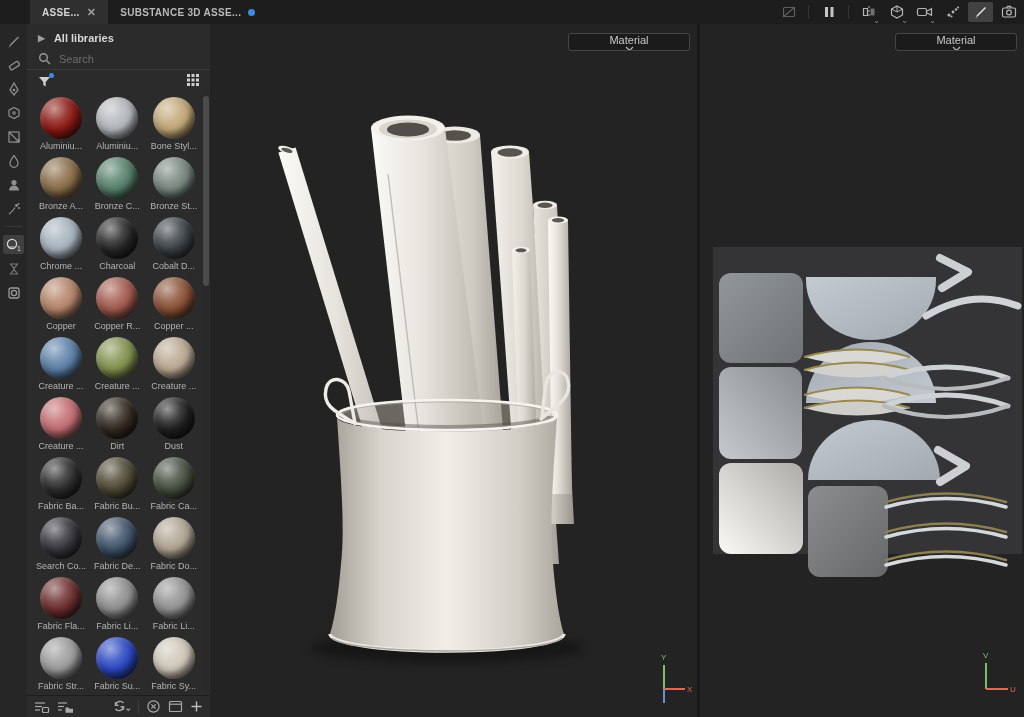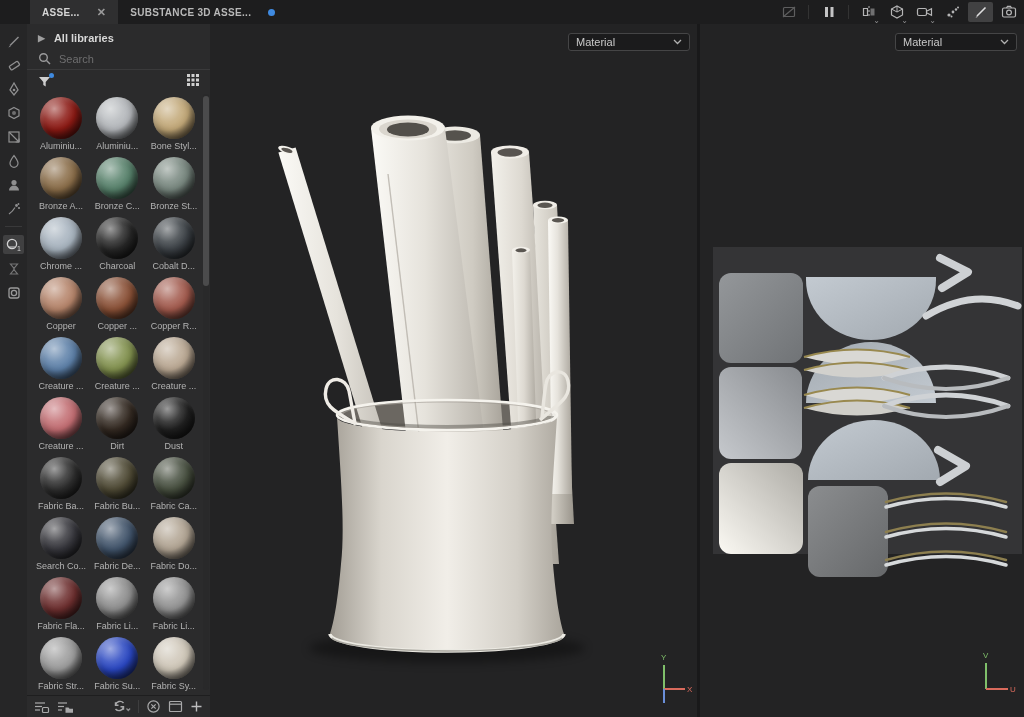--- a/index.html
+++ b/index.html
@@ -2,21 +2,21 @@
 <html><head>
 <meta charset="utf-8">
 <style>
   * { box-sizing:border-box; margin:0; padding:0; }
   html,body { width:1024px; height:717px; }
   body { position:relative; background:#1a1a1b; font-family:"Liberation Sans", sans-serif; overflow:hidden; }
 
   
   .topbar { position:absolute; left:0; top:0; width:1024px; height:24px; background:#1d1d1e; display:flex; justify-content:space-between; align-items:center; z-index:9; }
   .tabs { display:flex; height:24px; margin-left:30px; }
-  .tab { display:flex; align-items:center; gap:17px; padding:12px 12px; font-size:10px; font-weight:bold; color:#b9b9b9; letter-spacing:.3px; cursor:default; }
+  .tab { display:flex; align-items:center; gap:7px; padding:12px 12px; font-size:10px; font-weight:bold; color:#b9b9b9; letter-spacing:.3px; cursor:default; }
   .tab.active { background:#2f2f30; color:#d6d6d6; }
   .tab .close { font-size:11px; color:#9a9a9a; }
   .tab .dot { width:7px; height:7px; border-radius:50%; }
   .topbar-right { display:flex; align-items:center; gap:3px; padding-right:3px; }
   .tb-icon { width:25px; height:20px; display:flex; align-items:center; justify-content:center; position:relative; border-radius:2px; }
   .tb-icon.selected { background:#414142; }
   .tb-icon .chev { position:absolute; right:1px; bottom:-3px; font-size:8px; color:#8f8f90; }
   .tb-group-sep { width:1px; height:14px; background:#333; margin:0 4px; }
 
   
@@ -45,21 +45,21 @@
   
   .panel-bottombar { position:absolute; left:27px; top:695px; width:183px; height:22px; background:#2b2b2c; border-top:1px solid #1e1e1f; display:flex; align-items:center; padding:0 7px; gap:7px; }
   .pb-icon { display:flex; align-items:center; justify-content:center; position:relative; }
   .pb-sep { width:1px; height:13px; background:#3e3e3f; }
   .pb-spacer { flex:1; }
 
   
   .viewport3d { position:absolute; left:210px; top:24px; width:487px; height:693px; background:#232324; overflow:hidden; }
   .divider-v { position:absolute; left:697px; top:24px; width:3px; height:693px; background:#19191a; }
   .viewport2d { position:absolute; left:700px; top:24px; width:324px; height:693px; background:#232324; overflow:hidden; }
-  .dropdown { position:absolute; top:9px; right:7px; width:122px; height:18px; background:#1b1b1c; border:1px solid #454546; border-radius:3px; display:flex; align-items:center; justify-content:space-between; padding:0 7px; font-size:11px; color:#c9c9c9; z-index:5; }
+  .dropdown { position:absolute; top:9px; right:7px; width:122px; height:18px; background:#1b1b1c; border:1px solid #454546; border-radius:3px; display:flex; align-items:center; justify-content:space-between; padding:0 7px; font-size:11px; color:#c9c9c9; z-index:5;flex-direction:column; }
   .render-svg, .uv-svg { position:absolute; left:0; top:0; }
   .gizmo { position:absolute; z-index:4; }
   .gz3d { right:4px; bottom:10px; }
   .gz2d { right:6px; bottom:18px; }
 </style>
 </head>
 <body>
 
 <div class="topbar">
   <div class="tabs">
@@ -285,27 +285,27 @@
         <div class="sphere" style="background: radial-gradient(circle at 34% 28%, rgb(167, 170, 172) 0%, rgb(89, 94, 98) 32%, rgb(60, 65, 70) 52%, rgb(33, 36, 39) 78%, rgb(18, 20, 21) 100%);"></div>
         <div class="mat-label">Cobalt D...</div>
       </div>
 
       <div class="mat-cell">
         <div class="sphere" style="background: radial-gradient(circle at 34% 28%, rgb(222, 200, 188) 0%, rgb(192, 150, 128) 32%, rgb(181, 132, 106) 52%, rgb(100, 73, 58) 78%, rgb(54, 40, 32) 100%);"></div>
         <div class="mat-label">Copper</div>
       </div>
 
       <div class="mat-cell">
+        <div class="sphere" style="background: radial-gradient(circle at 34% 28%, rgb(213, 181, 175) 0%, rgb(176, 115, 104) 32%, rgb(162, 90, 77) 52%, rgb(89, 50, 42) 78%, rgb(49, 27, 23) 100%);"></div>
+        <div class="mat-label">Copper R...</div>
+      </div>
+
+      <div class="mat-cell">
         <div class="sphere" style="background: radial-gradient(circle at 34% 28%, rgb(202, 177, 165) 0%, rgb(156, 107, 85) 32%, rgb(138, 81, 55) 52%, rgb(76, 45, 30) 78%, rgb(41, 24, 17) 100%);"></div>
         <div class="mat-label">Copper ...</div>
-      </div>
-
-      <div class="mat-cell">
-        <div class="sphere" style="background: radial-gradient(circle at 34% 28%, rgb(213, 181, 175) 0%, rgb(176, 115, 104) 32%, rgb(162, 90, 77) 52%, rgb(89, 50, 42) 78%, rgb(49, 27, 23) 100%);"></div>
-        <div class="mat-label">Copper R...</div>
       </div>
 
       <div class="mat-cell">
         <div class="sphere" style="background: radial-gradient(circle at 34% 28%, rgb(182, 198, 216) 0%, rgb(117, 147, 181) 32%, rgb(93, 128, 168) 52%, rgb(51, 70, 92) 78%, rgb(28, 38, 50) 100%);"></div>
         <div class="mat-label">Creature ...</div>
       </div>
 
       <div class="mat-cell">
         <div class="sphere" style="background: radial-gradient(circle at 34% 28%, rgb(199, 206, 176) 0%, rgb(149, 162, 105) 32%, rgb(130, 145, 79) 52%, rgb(72, 80, 43) 78%, rgb(39, 44, 24) 100%);"></div>
         <div class="mat-label">Creature ...</div>

